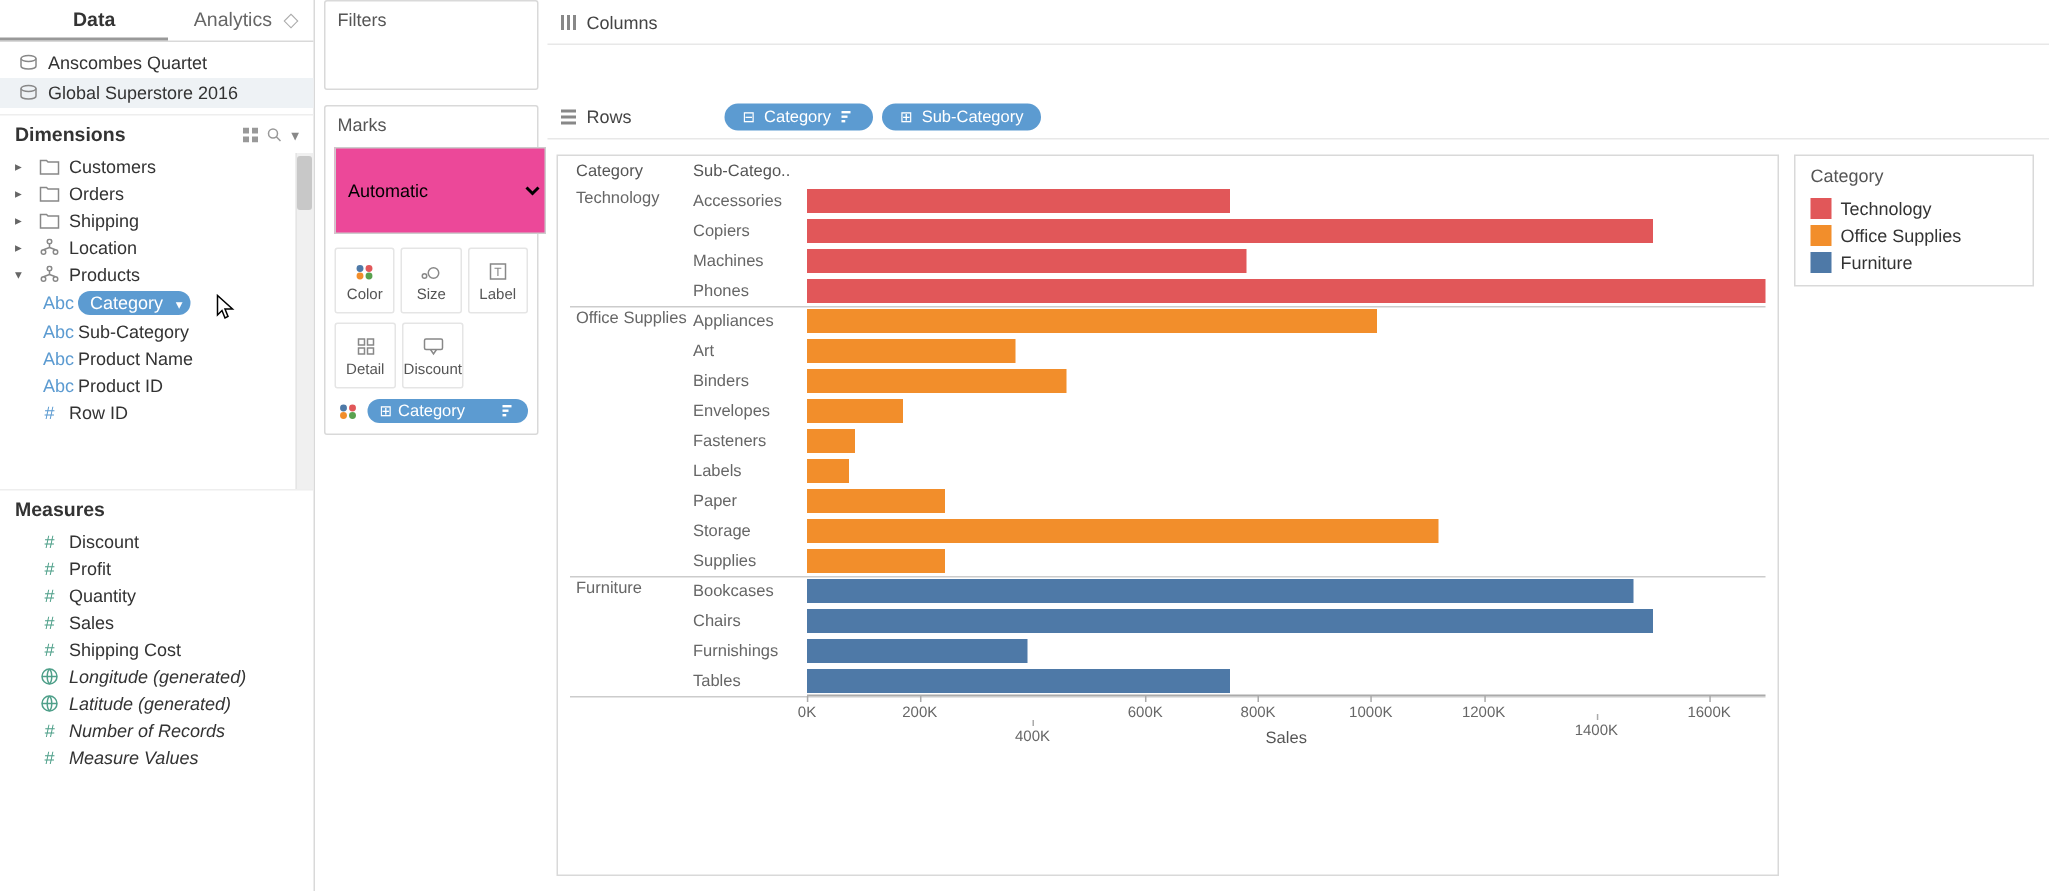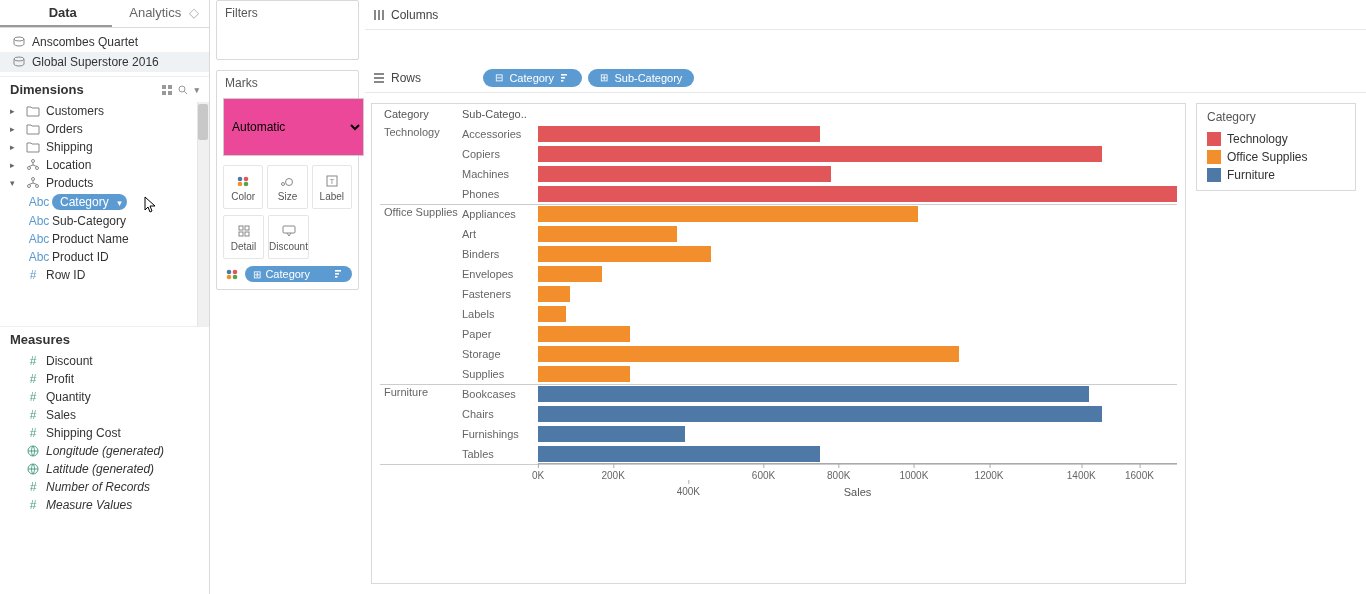--- a/index.html
+++ b/index.html
@@ -477,21 +477,21 @@
               </div>
             <div class="axis" id="axis" style="position: absolute; left: 0px; right: 0px; top: 340px;">
                 <div class="axis-line"></div>
                 <div class="tick" style="left: 0%; top: 6px;">0K</div>
                 <div class="tick" style="left: 11.7647%; top: 6px;">200K</div>
                 <div class="tick" style="left: 23.5294%; top: 6px; margin-top: 16px;">400K</div>
                 <div class="tick" style="left: 35.2941%; top: 6px;">600K</div>
                 <div class="tick" style="left: 47.0588%; top: 6px;">800K</div>
                 <div class="tick" style="left: 58.8235%; top: 6px;">1000K</div>
                 <div class="tick" style="left: 70.5882%; top: 6px;">1200K</div>
-                <div class="tick" style="left: 82.3529%; top: 6px; margin-left: 17px;">1400K</div>
+                <div class="tick" style="left: 82.3529%; top: 18px;">1400K</div>
                 <div class="tick" style="left: 94.1176%; top: 6px;">1600K</div>
                 <div class="axis-title">Sales</div>
               </div>
           </div>
         </div>
       </div>
 
       <div class="legend">
         <div class="lg-title">Category</div>
         <div class="lg-item">

